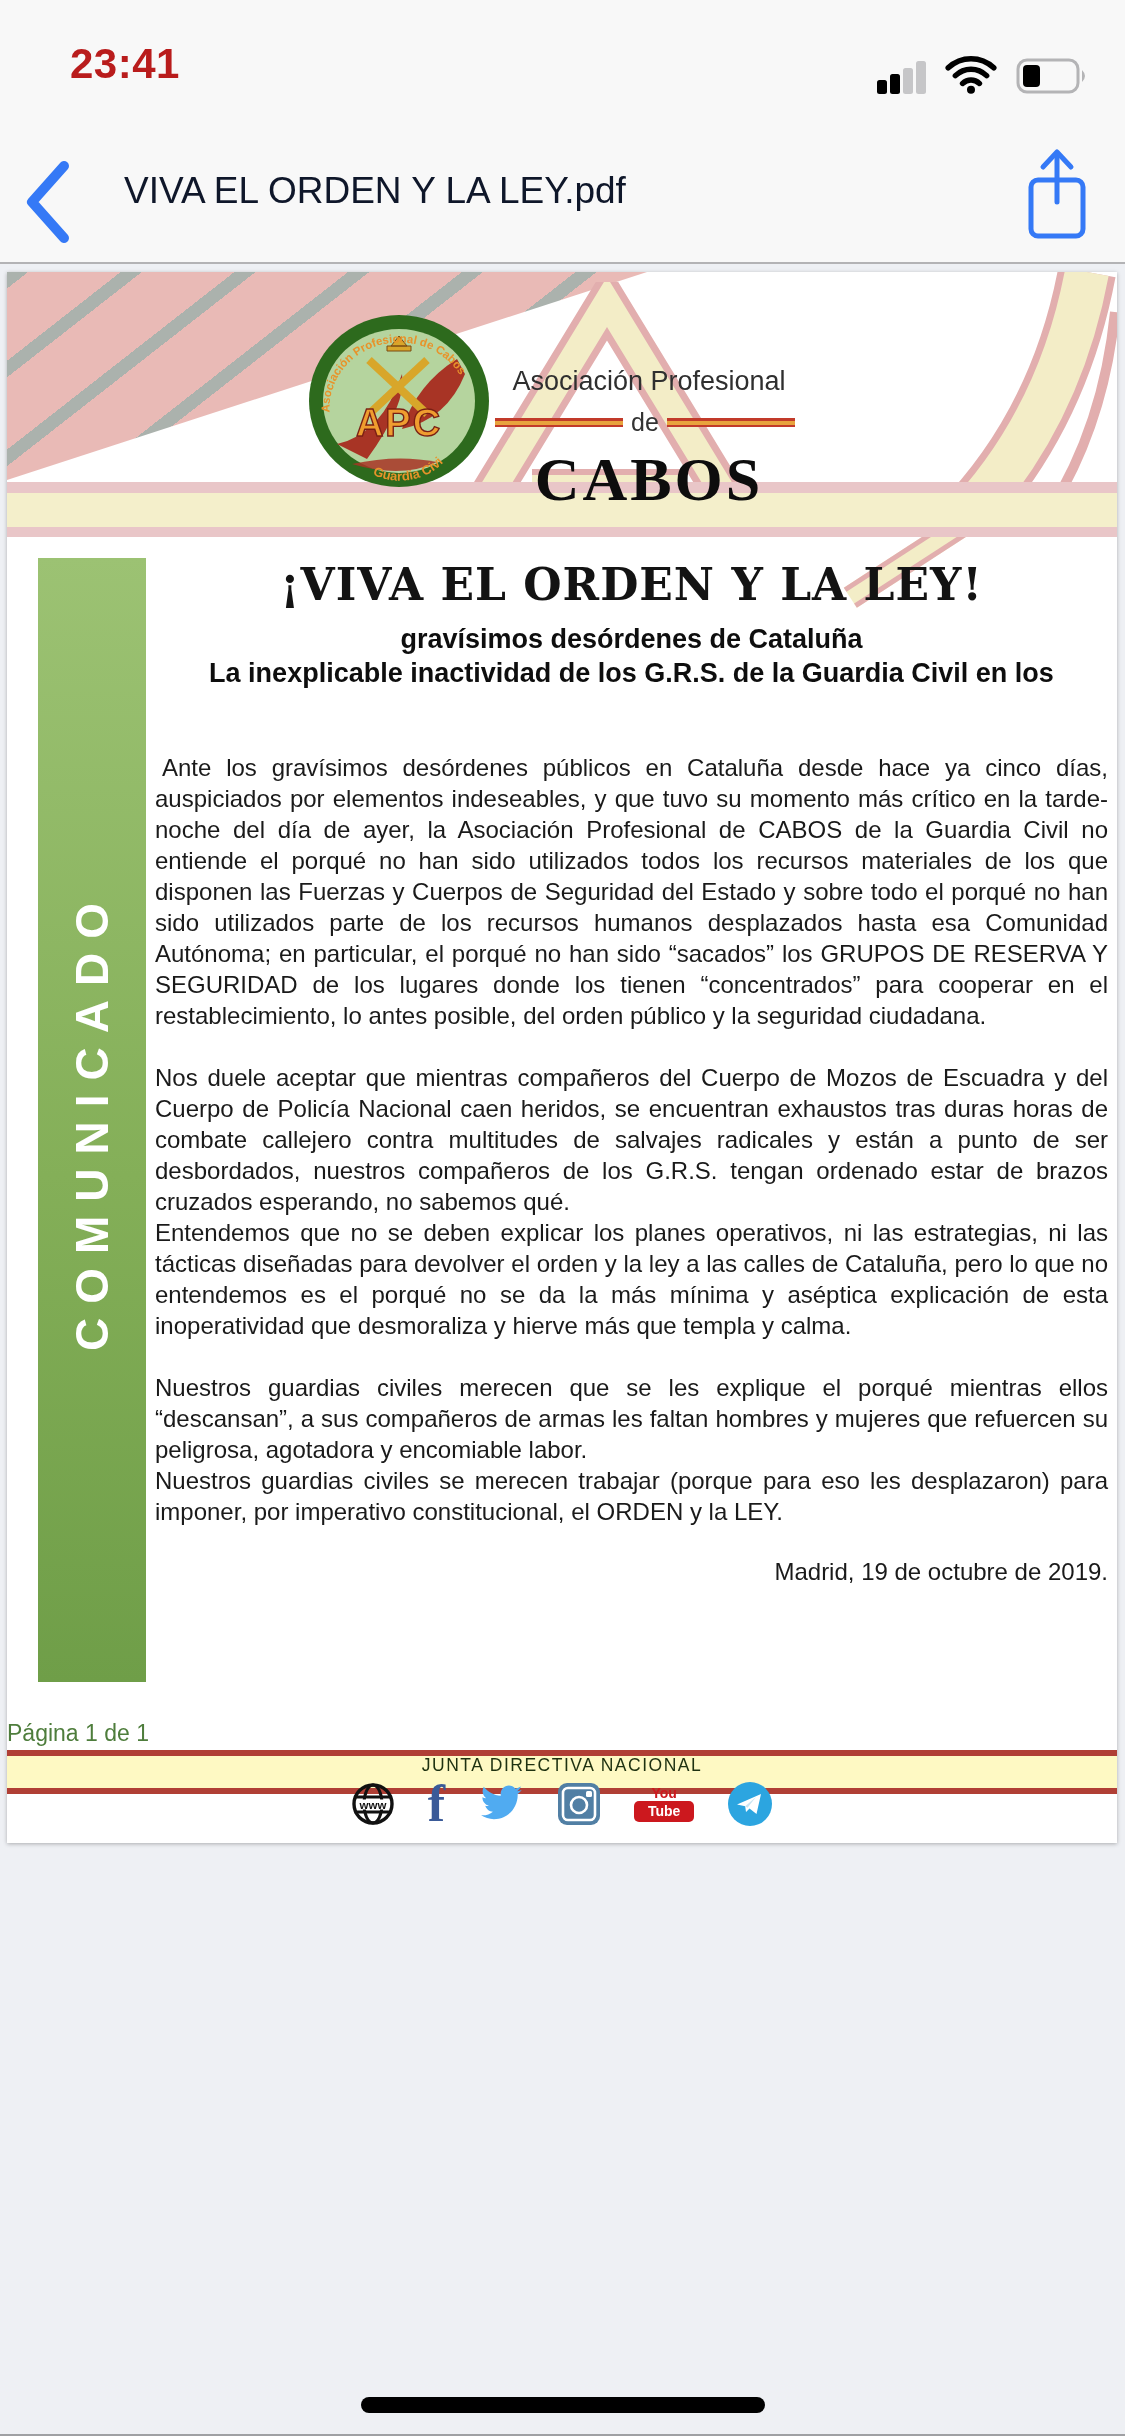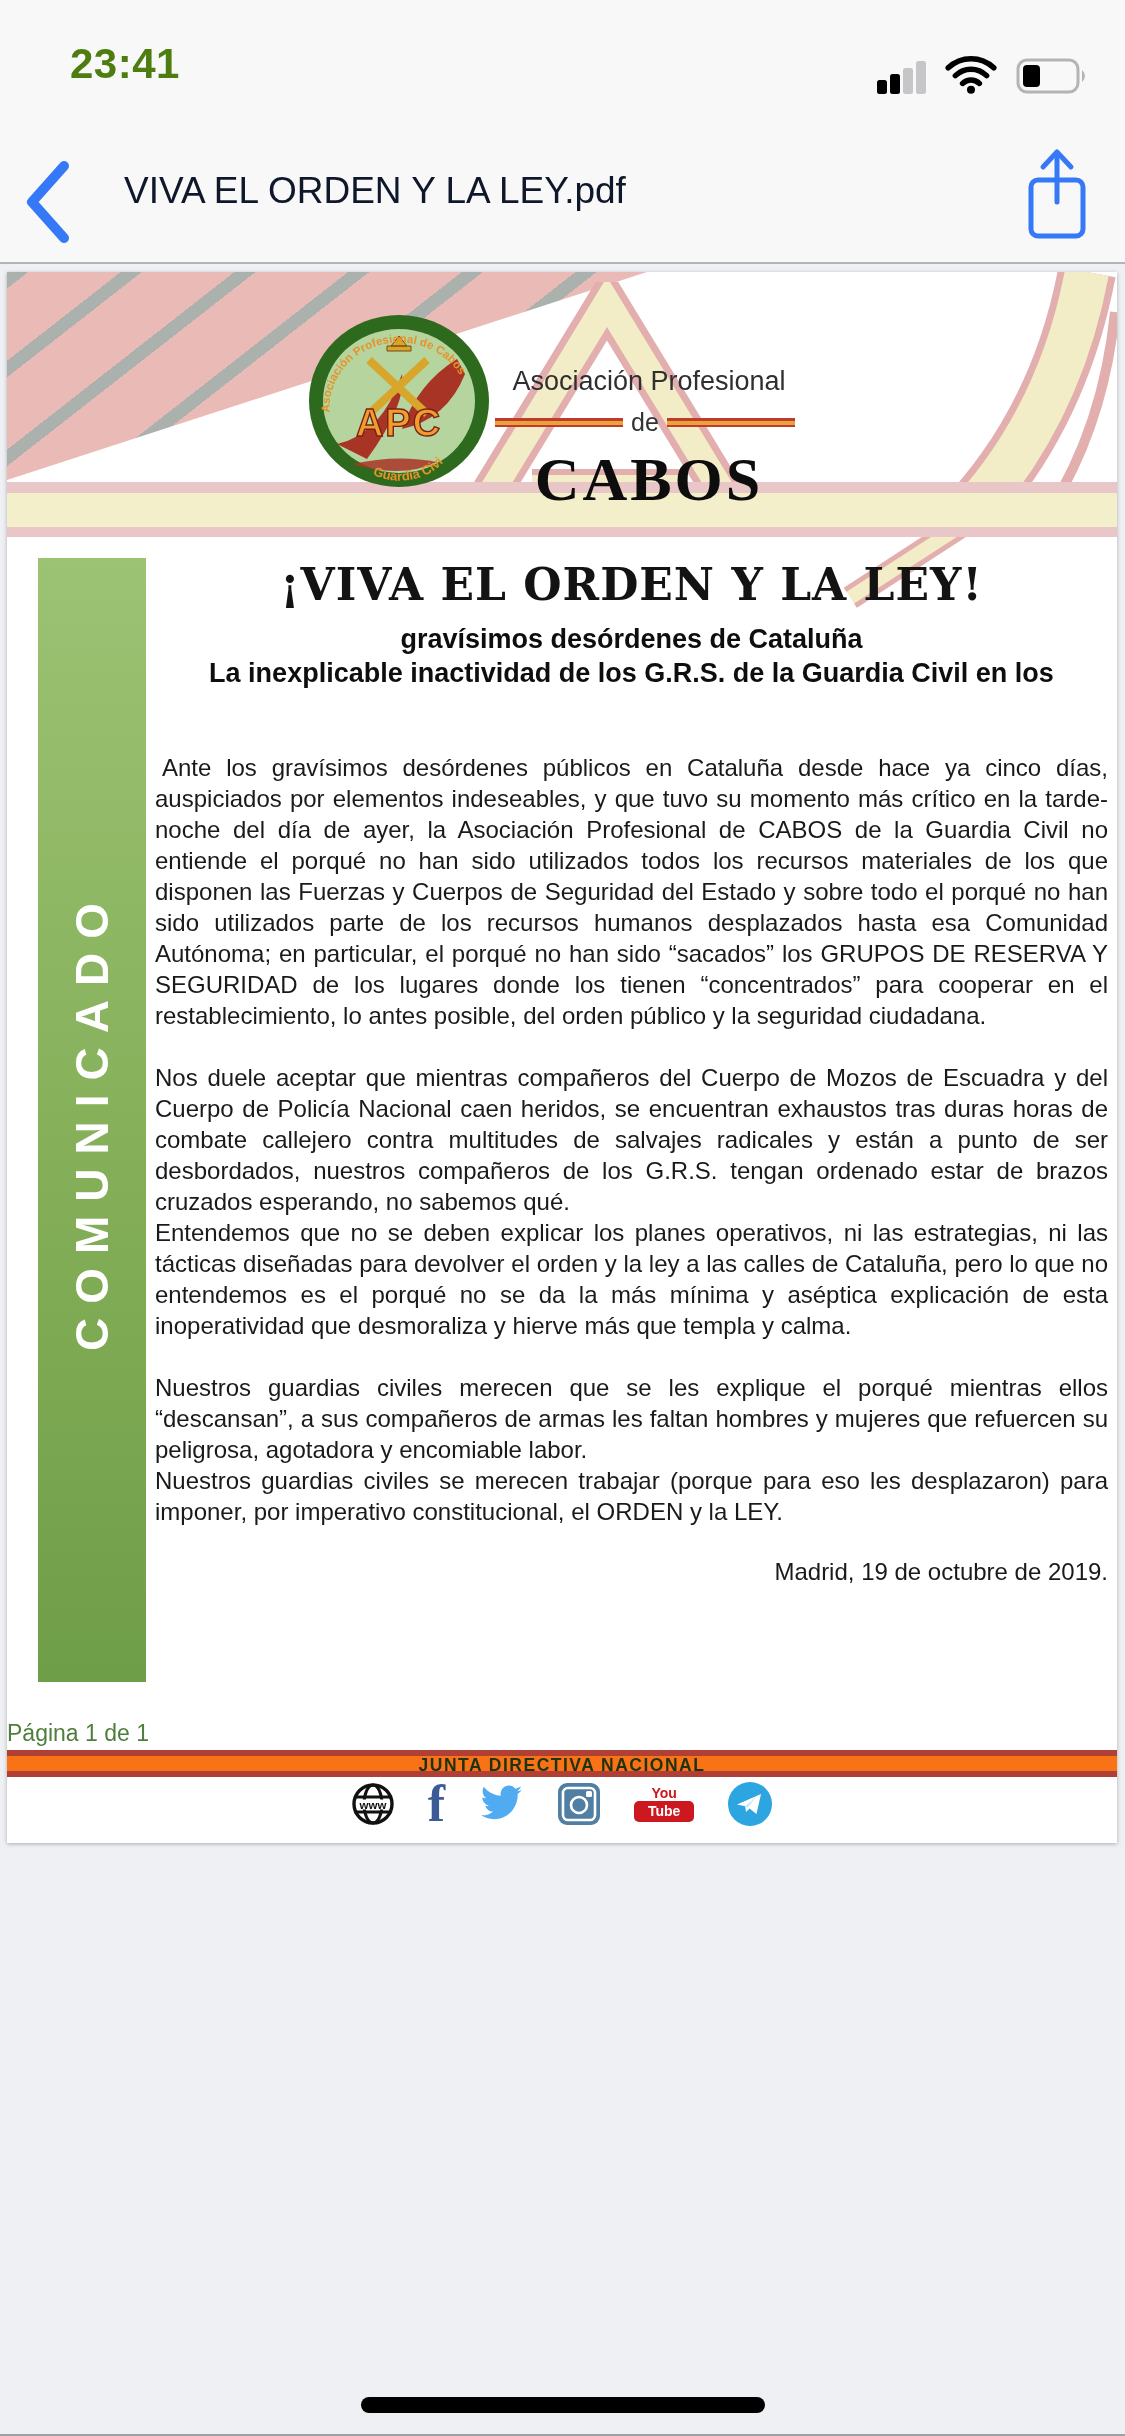--- a/index.html
+++ b/index.html
@@ -6,21 +6,21 @@
   html,body { background:#dfe1e6; }
   .screen {
     position:relative; width:1125px; height:2436px; margin:0 auto;
     background:#eef0f4; overflow:hidden;
     font-family:"Liberation Sans", sans-serif;
   }
 
   
   .topbar { position:absolute; left:0; top:0; width:1125px; height:264px;
     background:#f8f8f8; border-bottom:2px solid #b3b3b5; z-index:5; }
-  .time { position:absolute; left:70px; top:40px; font-size:42px; font-weight:600; color:#4d7c0f; letter-spacing:.5px; }
+  .time { position:absolute; left:70px; top:40px; font-size:42px; font-weight:600; color:#b91c1c; letter-spacing:.5px; }
   .signal { position:absolute; left:877px; top:60px; width:52px; height:34px; }
   .signal i { position:absolute; bottom:0; width:10px; border-radius:2.5px; background:#000; }
   .signal i:nth-child(1){ left:0;  height:14px; }
   .signal i:nth-child(2){ left:13px; height:20px; }
   .signal i:nth-child(3){ left:26px; height:26px; background:#c6c6c8; }
   .signal i:nth-child(4){ left:39px; height:33px; background:#c6c6c8; }
   .wifi { position:absolute; left:945px; top:56px; }
   .battery { position:absolute; left:1016px; top:58px; }
   .back-btn { position:absolute; left:24px; top:160px; width:50px; height:84px; cursor:pointer; }
   .nav-title { position:absolute; left:124px; right:110px; top:170px; text-align:left;
@@ -71,22 +71,22 @@
   .bodytext { margin-top:62px; }
   .bodytext p { font-size:24px; line-height:31px; color:#1a1a1a; text-align:justify; }
   .bodytext p.gap { margin-top:31px; }
   .bodytext p.indent { text-indent:7px; }
   .date-line { margin-top:31px; text-align:right; font-size:24px; color:#1a1a1a; }
 
   .pagina { position:absolute; left:0; top:1448px; width:100%; text-align:left;
     font-size:23px; color:#4e7d3c; }
   .banner { position:absolute; left:0; top:1478px; width:100%; }
   .banner .red { height:6px; background:#b03f35; }
-  .banner .yellow { height:15px; background:#f97316; text-align:center;
-    font-size:17.5px; font-weight:700; color:#1e3110; letter-spacing:1.5px; line-height:18px; }
+  .banner .yellow { height:32px; background:#fef9c3; text-align:center;
+    font-size:17.5px; font-weight:400; color:#1e3110; letter-spacing:1.5px; line-height:18px; }
   .icons-row { position:absolute; left:0; top:1510px; width:100%;
     display:flex; justify-content:center; align-items:center; gap:33px; }
   .sicon { height:44px; display:flex; align-items:center; justify-content:center; cursor:pointer; }
   .fb-f { font-size:52px; font-weight:700; color:#3a5a98; line-height:44px;
     font-family:"Liberation Serif", serif; }
   .yt { display:flex; flex-direction:column; align-items:center; line-height:1; }
   .yt .you { color:#cc181e; font-weight:700; font-size:14px; letter-spacing:0; }
   .yt .tube { margin-top:1px; background:#cc181e; color:#fff; font-weight:700; font-size:14px;
     padding:3px 14px 4px; border-radius:5px; }
 

